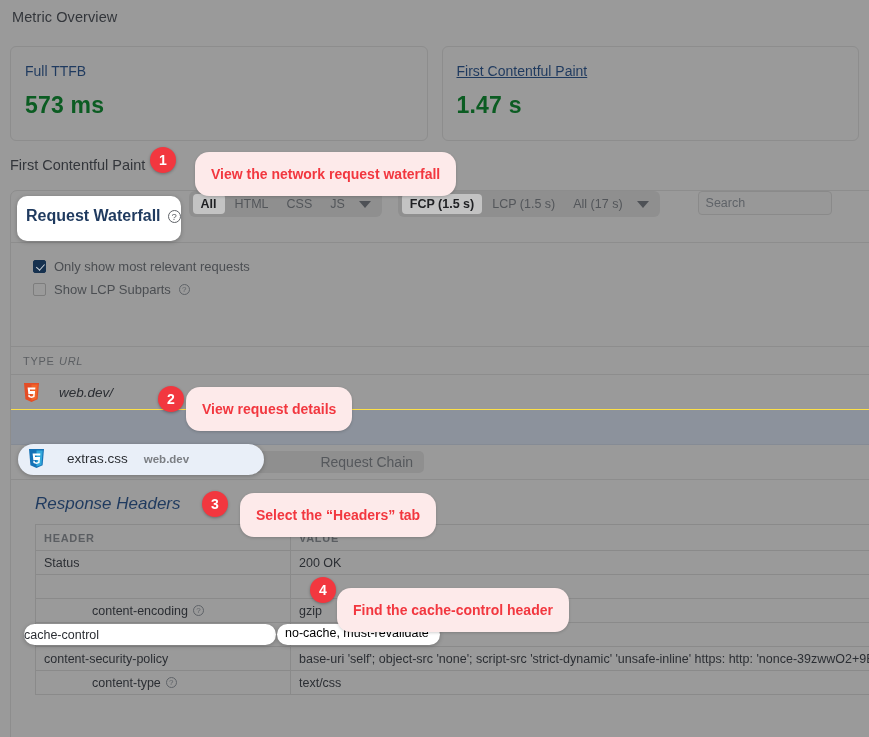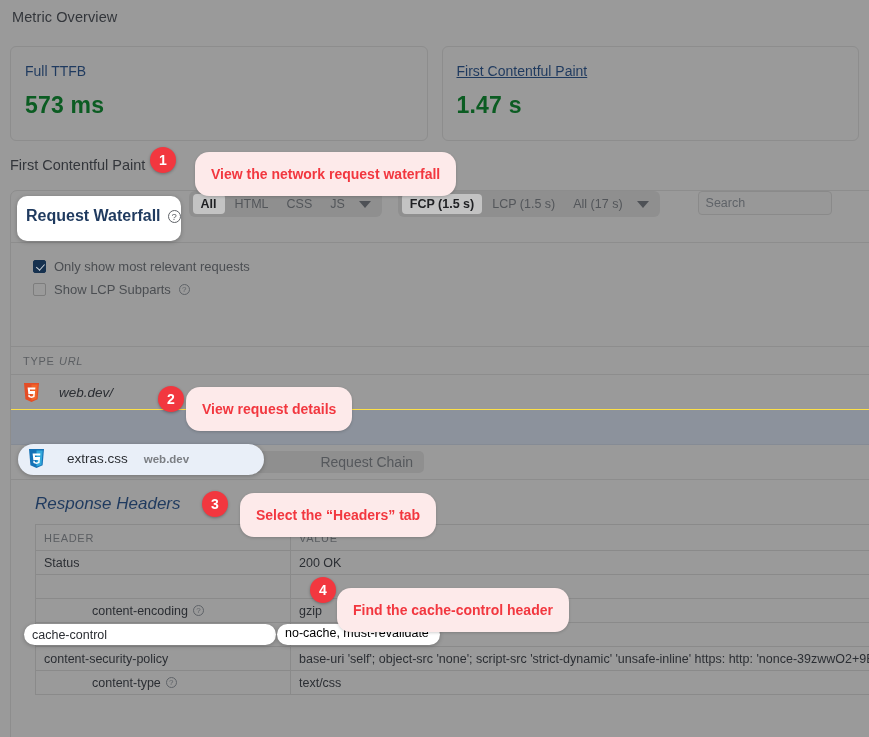--- a/index.html
+++ b/index.html
@@ -282,21 +282,21 @@
   }
   table.hdr-table {
     border-collapse: collapse;
     width: 845px;
     table-layout: fixed;
   }
   table.hdr-table th {
     font-size: 11px;
     letter-spacing: .7px;
     color: #5b5e62;
-    font-weight: normal;
+    font-weight: bold;
     text-align: left;
     padding: 4px 8px;
     border: 1px solid #8a8a8a;
     height: 17px;
   }
   table.hdr-table td {
     font-size: 12.5px;
     color: #2b2e33;
     padding: 4px 8px;
     border: 1px solid #8a8a8a;
@@ -522,21 +522,21 @@
         <path d="M8.5 1.4V17.6l5-1.7L14.7 1.4z" fill="#33a9dc"></path>
         <path d="M4.6 4.4h7.8l-.2 2H6.9l.15 1.7h5.05l-.55 5.9-3.05.9-3.05-.9-.2-2.2h1.5l.1 1.1 1.65.5 1.65-.5.2-2h-5z" fill="#fff"></path>
       </svg>
     </span>
     <span style="margin-left:22px;font-size:13.5px;color:#2b2e33;">extras.css</span>
     <span style="margin-left:16px;font-size:11.5px;color:#7b7e83;font-weight:bold;">web.dev</span>
   </div>
 
   <div class="hl" style="left:24px; top:624px; width:252px; height:21px; border-radius:11px;"></div>
   <div class="hl" style="left:277px; top:624px; width:163px; height:21px; border-radius:11px;"></div>
-  <div class="hl-content" style="left:32px; top:628px;font-size:12.5px;color:#2b2e33;">cache-control</div>
+  <div class="hl-content" style="left:24px; top:628px;font-size:12.5px;color:#2b2e33;">cache-control</div>
   <div class="hl-content" style="left:285px; top:626px;font-size:12.5px;color:#000000;">no-cache, must-revalidate</div>
 
   <div class="anno-badge" style="left:150px; top:147px;">1</div>
   <div class="anno-label" style="left:195px; top:152px;">View the network request waterfall</div>
 
   <div class="anno-badge" style="left:158px; top:386px;">2</div>
   <div class="anno-label" style="left:186px; top:387px;">View request details</div>
 
   <div class="anno-badge" style="left:202px; top:491px;">3</div>
   <div class="anno-label" style="left:240px; top:493px;">Select the “Headers” tab</div>

